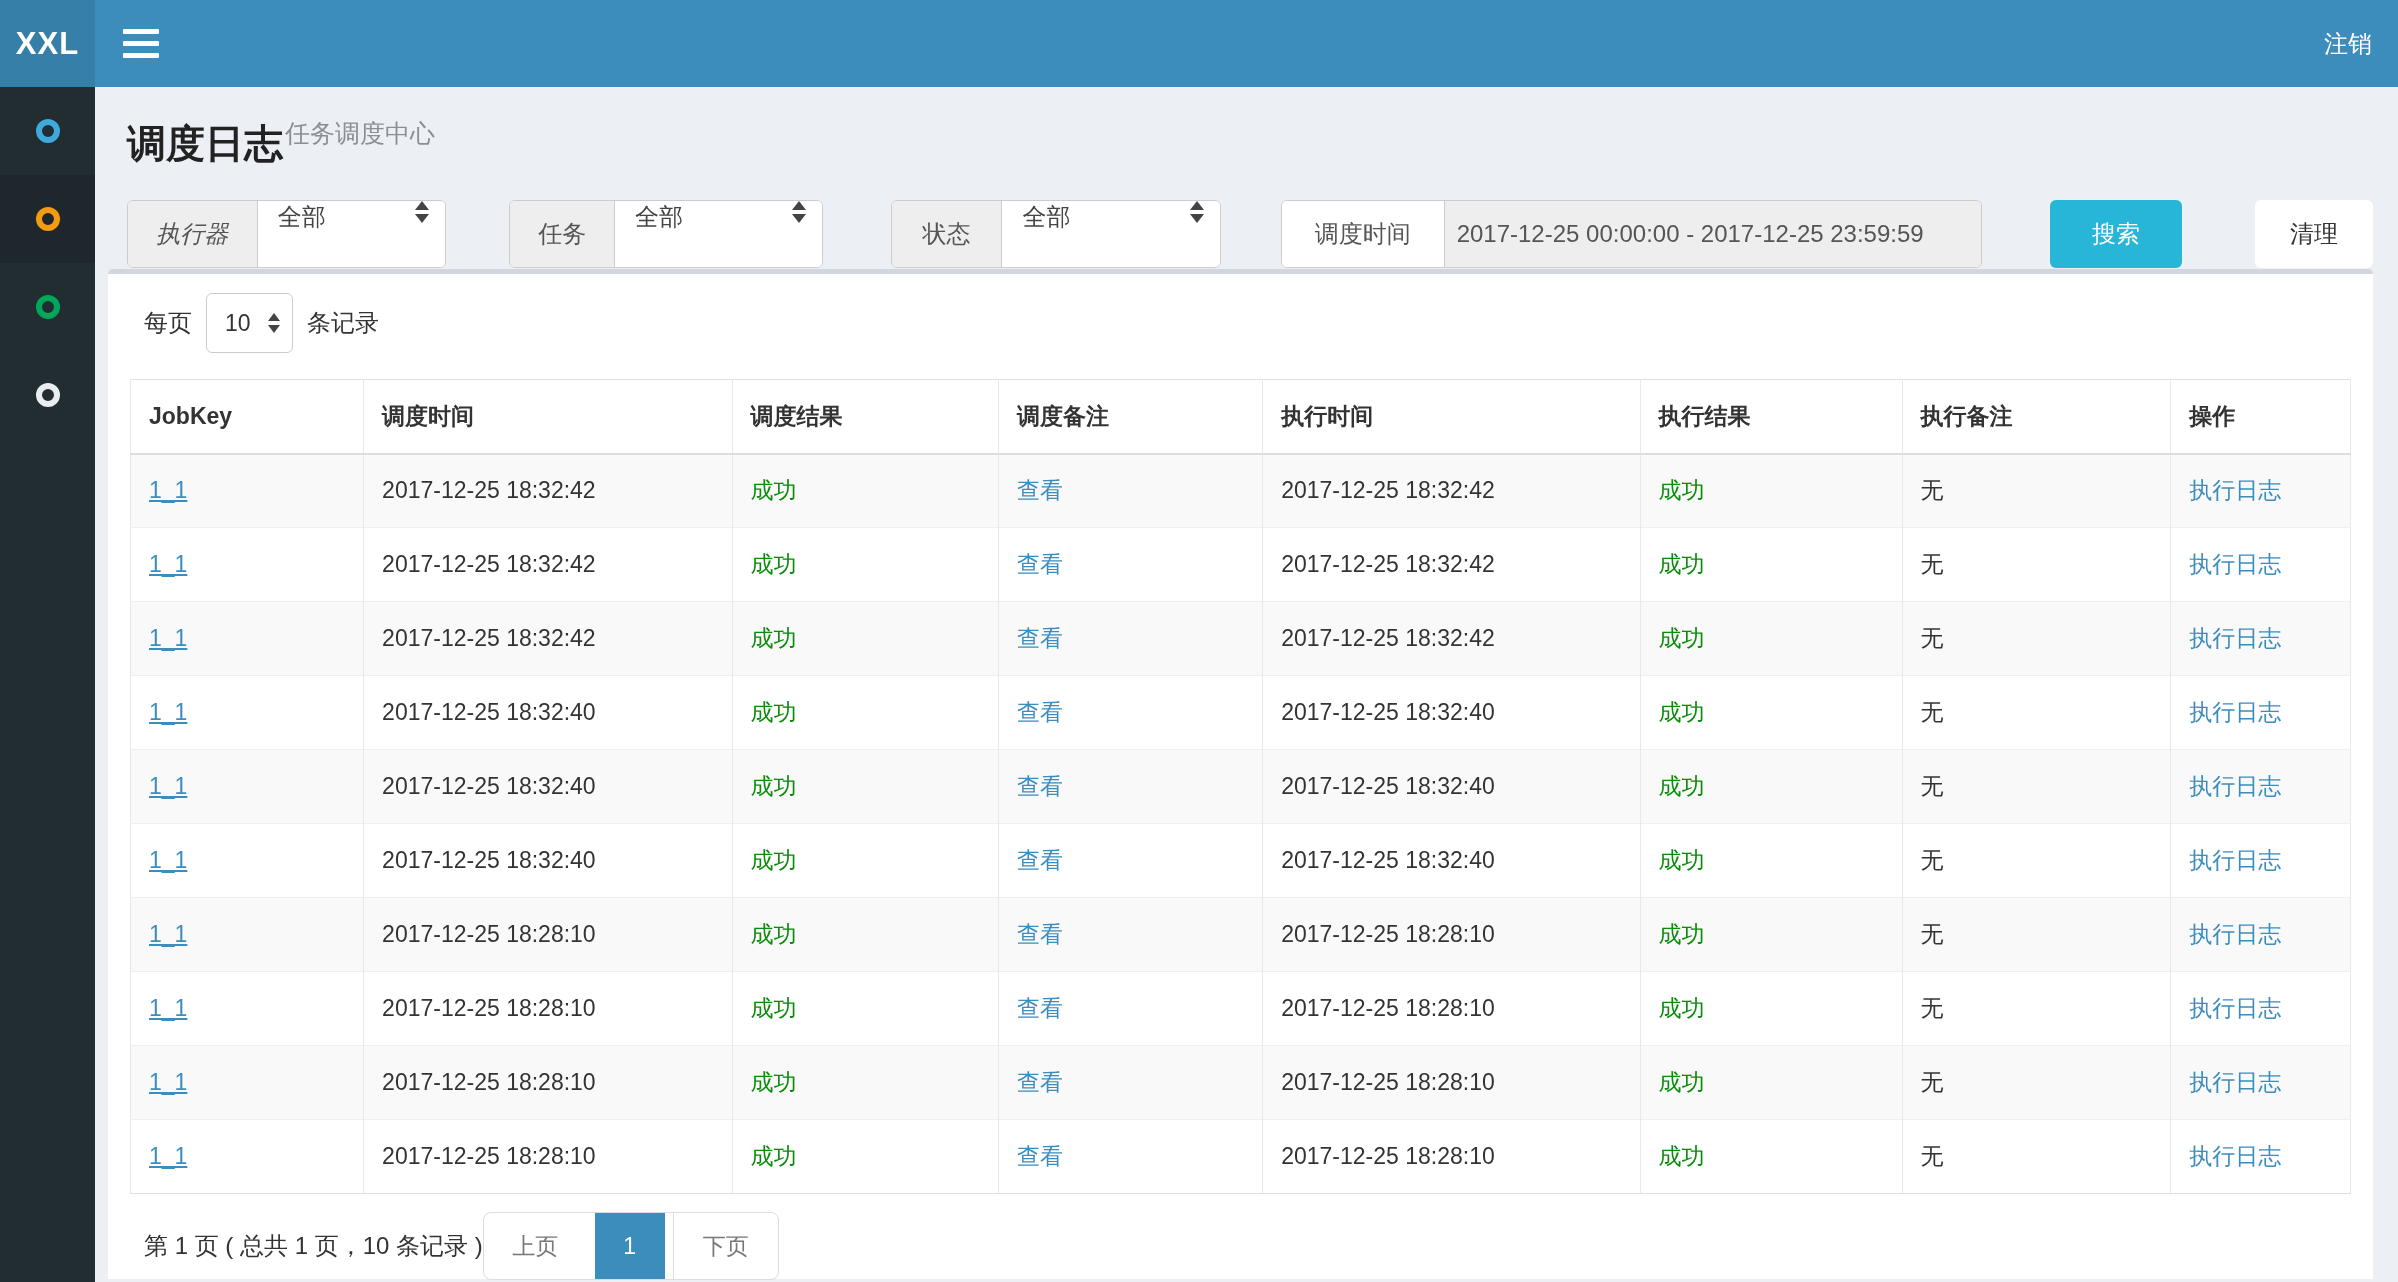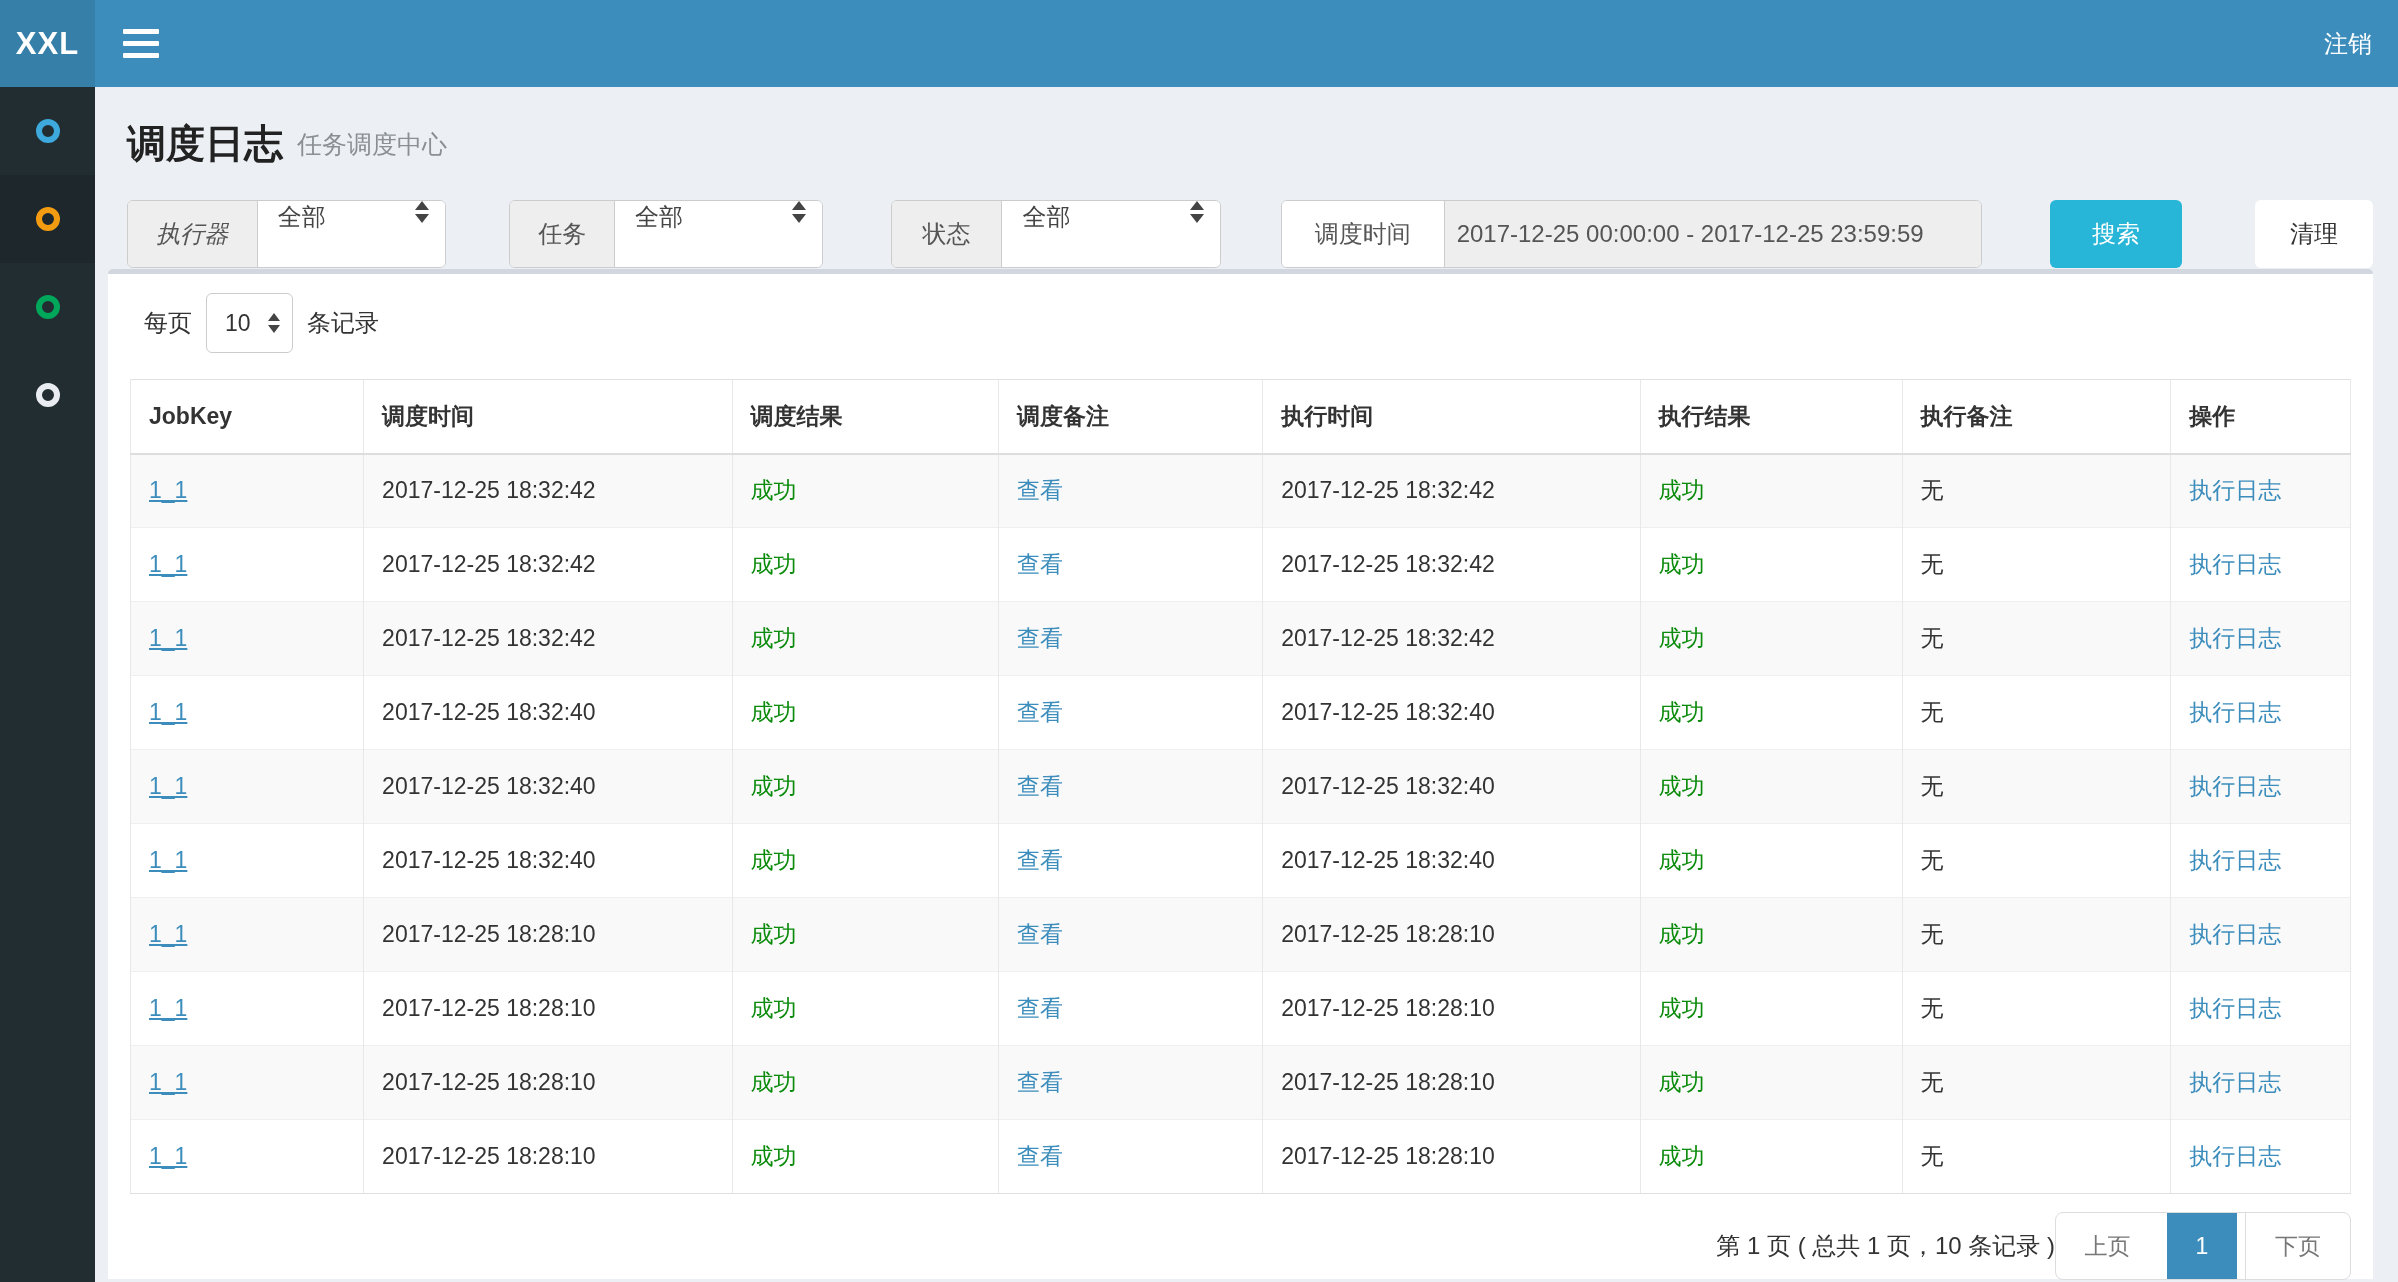--- a/index.html
+++ b/index.html
@@ -16,21 +16,21 @@
   .logout { color:#fff; font-size:24px; cursor:pointer; padding:6px 2px; }
 
   
   .sidebar { position:absolute; top:87px; left:0; width:95px; height:1195px; background:#222d32; }
   .side-item { width:95px; height:88px; display:flex; align-items:center; justify-content:center; cursor:pointer; }
   .side-item.active { background:#1e282c; }
   .ring { width:24px; height:24px; border-radius:50%; border:6px solid #fff; }
 
   
   .content { position:absolute; top:87px; left:95px; width:2303px; height:1195px; padding:0 25px 0 13px; }
-  .page-header { margin:30px 0 0 19px; display:flex; align-items:center; gap:14px; }
+  .page-header { margin:30px 0 0 19px; display:flex; align-items:flex-start; gap:2px; }
   .page-title { font-size:39px; font-weight:bold; color:#222; }
   .page-subtitle { font-size:25px; color:#8a8f94; }
 
   
   .toolbar { margin:29px 0 0 19px; height:68px; display:flex; align-items:center; }
   .fgroup { display:flex; height:68px; border:1px solid #ccc; border-radius:6px; overflow:hidden; background:#fff; }
   .addon { background:#eee; color:#555; font-size:24px; display:flex; align-items:center; justify-content:center; border-right:1px solid #ccc; }
   .addon.white { background:#fff; }
   .sel { background:#fff; display:flex; align-items:flex-start; justify-content:space-between; padding:0 16px 0 20px; cursor:pointer; color:#444; font-size:24px; }
   .stepper { display:flex; flex-direction:column; gap:4px; align-items:center; }
@@ -58,21 +58,21 @@
   table.log th:last-child, table.log td:last-child { border-right:1px solid #e8e8e8; }
   table.log th { font-weight:bold; color:#333; border-bottom:2px solid #ddd; background:#fff; }
   table.log td { border-top:1px solid #efefef; color:#333; }
   table.log tr.odd td { background:#f9f9f9; }
   table.log tr:last-child td { border-bottom:1px solid #e0e0e0; }
   .c-link { color:#3c8dbc; cursor:pointer; text-decoration:none; }
   .c-link.u { text-decoration:underline; }
   .c-green { color:#0b8b0b; }
 
   
-  .table-footer { margin-top:18px; display:flex; align-items:center; justify-content:flex-end; }
+  .table-footer { margin-top:18px; display:flex; align-items:center; justify-content:flex-start; }
   .page-info { margin-left:14px; font-size:24px; color:#333; }
   .paginate { display:flex; border:1px solid #ddd; border-radius:8px; overflow:hidden; background:#fff; height:68px;gap:8px; }
   .pg-btn { display:flex; align-items:center; justify-content:center; font-size:23px; color:#777; cursor:pointer; }
   .pg-prev { width:103px; } .pg-next { width:105px; border-left:1px solid #ddd; }
   .pg-cur { width:70px; background:#3c8dbc; color:#fff; }
 </style>
 </head>
 <body>
 
 <div id="screen">

